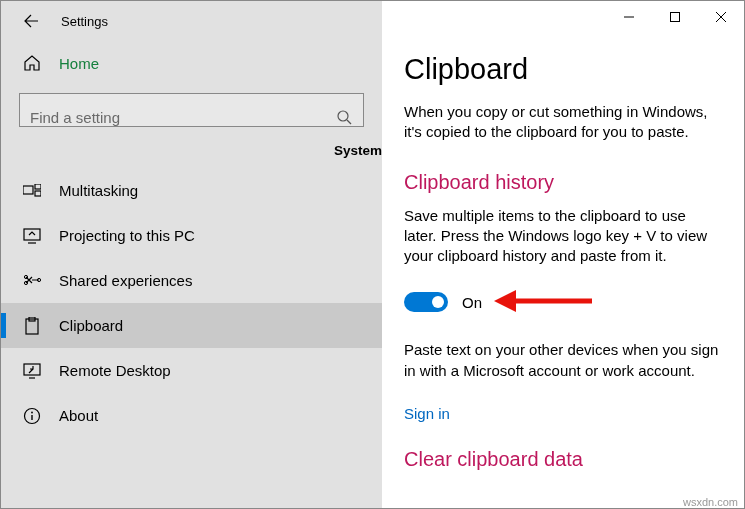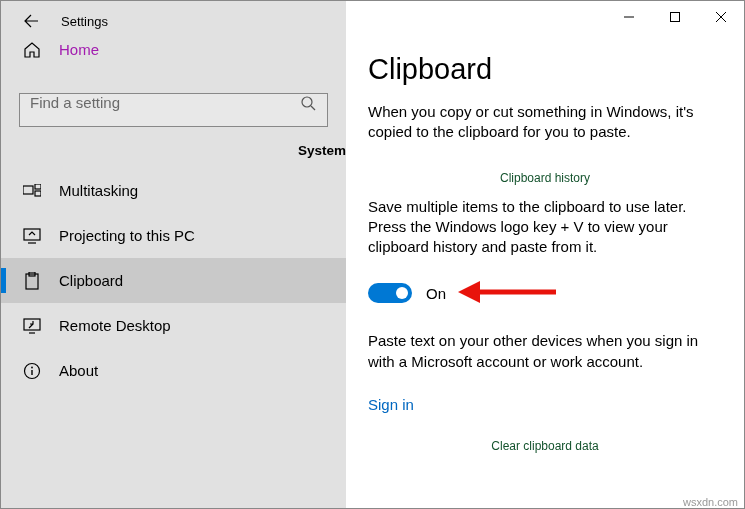--- a/index.html
+++ b/index.html
@@ -3,39 +3,39 @@
 <meta charset="utf-8">
 <style>
   * { box-sizing: border-box; margin: 0; padding: 0; }
   html, body { width: 745px; height: 509px; overflow: hidden; font-family: "Segoe UI", Arial, sans-serif; }
   .window {
     width: 745px; height: 509px; background: #fff; border: 1px solid #888;
     display: flex; flex-direction: row; position: relative;
   }
   
   .sidebar {
-    width: 345px; height: 100%; background: #e1e1e1; display: flex; flex-direction: column;
+    width: 381px; height: 100%; background: #e1e1e1; display: flex; flex-direction: column;
     position: relative;
   }
   .top-row {
     height: 40px; display: flex; align-items: center; padding-left: 16px;
     font-size: 13px; color: #000;
   }
   .back-btn {
     width: 28px; height: 28px; display: flex; align-items: center; justify-content: center;
     margin-right: 16px; cursor: default;
   }
   .home-row {
-    display: flex; height: 44px; padding-left: 22px; gap: 18px;
-    font-size: 15px; color: #a21caf;
+    display: flex; align-items: center; height: 44px; padding-left: 22px; gap: 18px;
+    font-size: 15px; color: #15803d;
   }
   .search-wrap { padding: 8px 18px 12px 18px; }
   .search {
     width: 100%; height: 34px; border: 1px solid #888; background: #e8e8e8;
-    display: flex; align-items: flex-start; padding: 0 10px;
+    display: flex; align-items: flex-end; padding: 0 10px;
   }
   .search input {
     flex: 1; border: none; outline: none; background: transparent; font-size: 15px;
     color: #555; font-style: normal;
   }
   .search input::placeholder { color: #6a6a6a; }
   .group-title { font-weight: 600; font-size: 13.5px; padding: 4px 0 10px 20px; color: #000; text-align: right; }
   .nav-list { display: flex; flex-direction: column; }
   .nav-item {
     height: 45px; display: flex; align-items: center; padding-left: 22px; gap: 18px;
@@ -53,21 +53,21 @@
     padding: 0 22px 0 22px; position: relative;
   }
   .win-controls {
     position: absolute; top: 0; right: 0; height: 32px; display: flex;
   }
   .win-btn {
     width: 46px; height: 32px; display: flex; align-items: center; justify-content: center;
   }
   .page-title { font-size: 29px; font-weight: 400; color: #000; margin-top: 52px; margin-bottom: 16px; }
   .body-text { font-size: 15px; color: #000; line-height: 1.35; margin-bottom: 20px; }
-  .section-title { font-size: 12px; font-weight: 400; color: #14532d; margin-top: 8px; margin-bottom: 12px; text-align: center; }
+  .section-title { font-size: 20px; font-weight: 400; color: #be185d; margin-top: 8px; margin-bottom: 12px; }
   .toggle-row { display: flex; align-items: center; gap: 14px; margin-top: 6px; margin-bottom: 28px; position: relative; text-align: right; }
   .toggle {
     width: 44px; height: 20px; border-radius: 10px; background: #0078d4; position: relative;
   }
   .toggle-knob {
     width: 12px; height: 12px; border-radius: 50%; background: #fff; position: absolute;
     top: 4px; right: 4px;
   }
   .toggle-label { font-size: 15px; color: #000; }
   .link { color: #0067c0; font-size: 15px; margin-top: 4px; display: inline-block; }
@@ -134,20 +134,31 @@
         <span class="icon-slot">
           <svg width="18" height="16" viewBox="0 0 18 16">
               <rect x="1" y="1" width="16" height="11" fill="none" stroke="#000" stroke-width="1.2"></rect>
               <line x1="5" y1="15" x2="13" y2="15" stroke="#000" stroke-width="1.2"></line>
               <path d="M6 7 L9 4 L12 7" fill="none" stroke="#000" stroke-width="1.2"></path>
             </svg>
         </span>
         <span>Projecting to this PC</span>
       </div>
 
+      <div class="nav-item">
+        <span class="icon-slot">
+          <svg width="18" height="18" viewBox="0 0 18 18">
+              <path d="M3 5 L9 11 M3 11 L9 5 M9 8 H16" stroke="#000" stroke-width="1.2" fill="none"></path>
+              <circle cx="3" cy="5" r="1.6" fill="none" stroke="#000"></circle>
+              <circle cx="3" cy="11" r="1.6" fill="none" stroke="#000"></circle>
+              <circle cx="16" cy="8" r="1.6" fill="none" stroke="#000"></circle>
+            </svg>
+        </span>
+        <span>Shared experiences</span>
+      </div>
 
       <div class="nav-item selected">
         <span class="icon-slot">
           <svg width="16" height="18" viewBox="0 0 16 18">
               <rect x="2" y="2" width="12" height="15" fill="none" stroke="#000" stroke-width="1.2"></rect>
               <rect x="5" y="0" width="6" height="4" fill="none" stroke="#000" stroke-width="1.2"></rect>
             </svg>
         </span>
         <span>Clipboard</span>
       </div>

